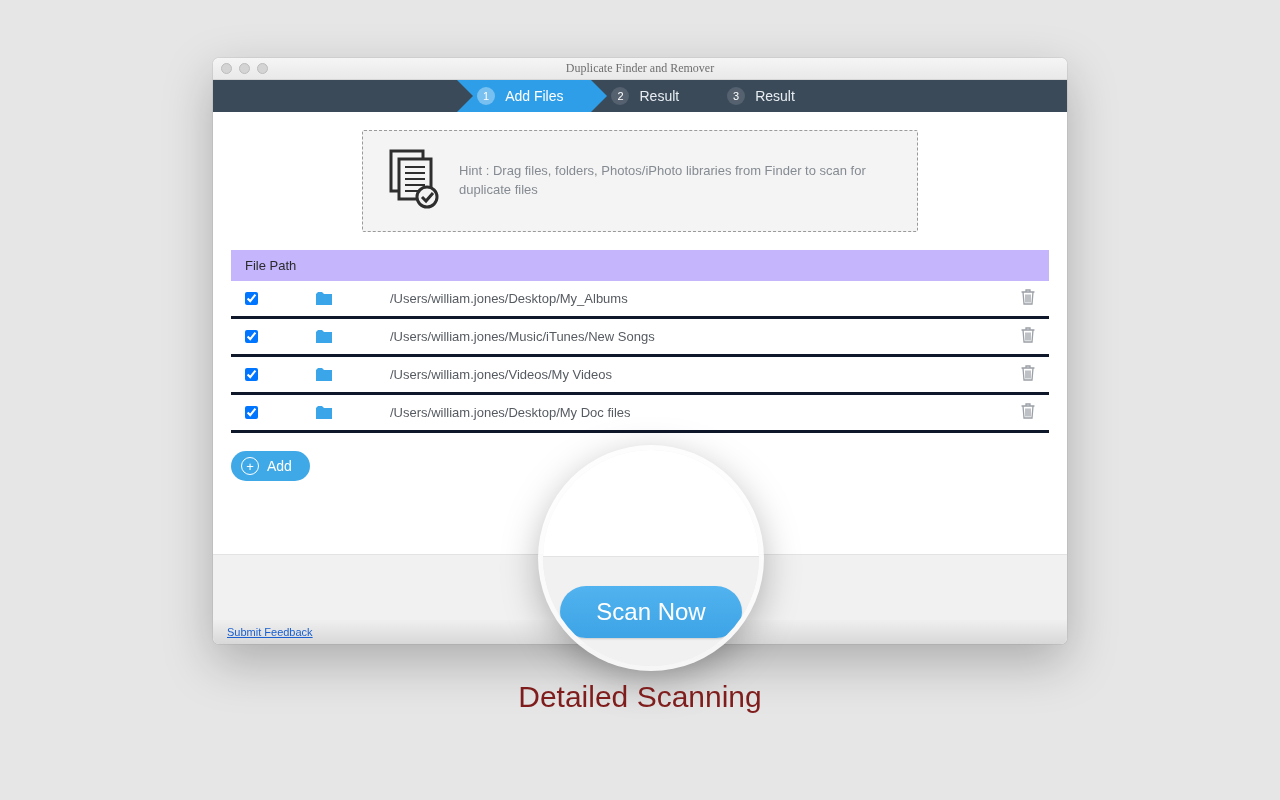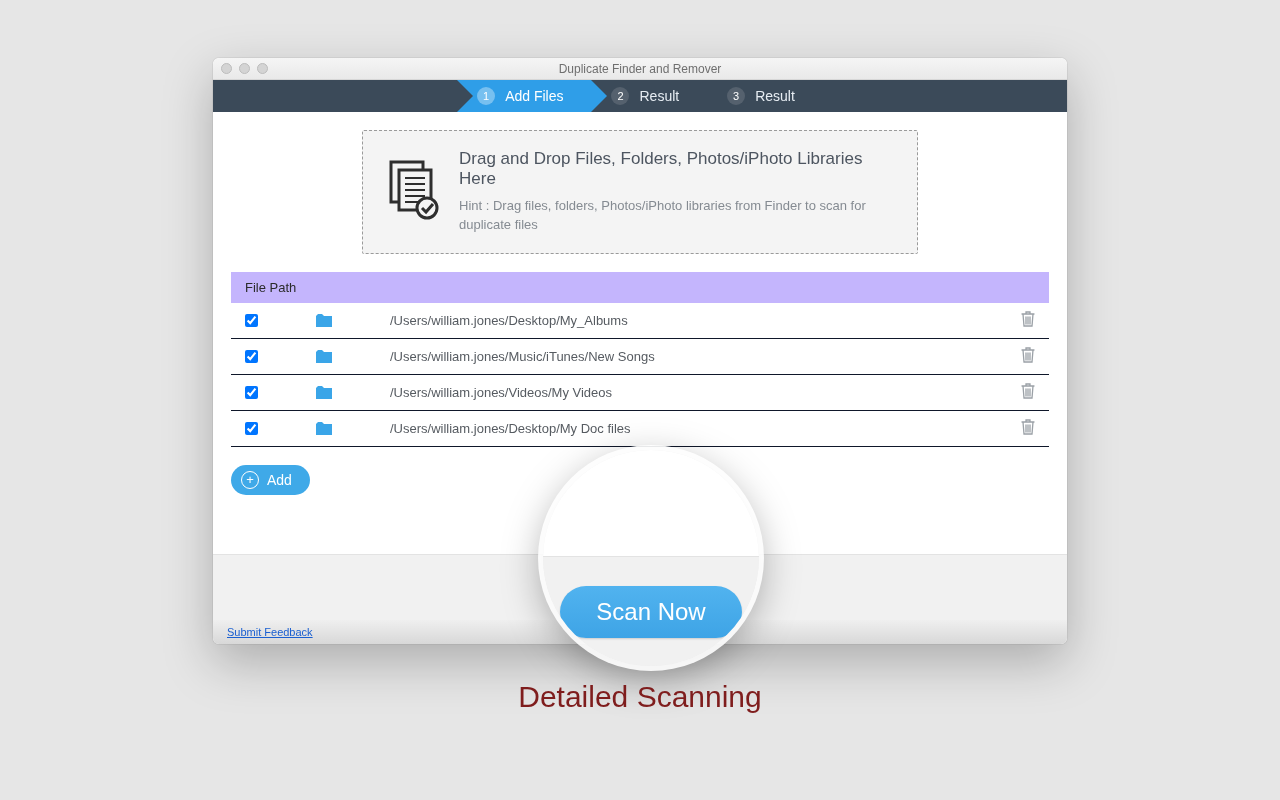--- a/index.html
+++ b/index.html
@@ -33,20 +33,21 @@
     border-bottom: 1px solid #d7d7d7;
     position: relative;
   }
   .traffic-lights { display: flex; gap: 7px; }
   .tl { width: 11px; height: 11px; border-radius: 50%; background: #d4d4d4; border: 0.5px solid #bcbcbc; }
   .titlebar-title {
     position: absolute;
     left: 0; right: 0; text-align: center;
     font-size: 12px;
     color: #6f6f6f;
+    font-family: Liberation Serif, serif;
   }
   .stepper {
     height: 32px;
     background: #3b4a59;
     display: flex;
     align-items: center;
     justify-content: center;
   }
   .step {
     display: flex;
@@ -117,21 +118,21 @@
   .table-head {
     background: #c4b5fd;
     font-size: 13px;
     color: #2b2b2b;
     padding: 8px 14px;
   }
   .row {
     display: flex;
     align-items: center;
     padding: 8px 14px;
-    border-bottom: 1px solid #0f172a;
+    border-bottom: 3px solid #0f172a;
     font-size: 13px;
     color: #565b61;
     gap: 48px;
   }
   .row input[type=checkbox]{ margin-right: 10px; }
   .folder-icon { margin-right: 10px; display: flex; }
   .row .path { flex: 1; }
   .trash { color: #9aa0a6; cursor: pointer; }
 
   .add-btn {
@@ -287,21 +288,20 @@
           <line x1="20" y1="18" x2="40" y2="18" stroke="#2e2e2e" stroke-width="2"></line>
           <line x1="20" y1="24" x2="40" y2="24" stroke="#2e2e2e" stroke-width="2"></line>
           <line x1="20" y1="30" x2="40" y2="30" stroke="#2e2e2e" stroke-width="2"></line>
           <line x1="20" y1="36" x2="40" y2="36" stroke="#2e2e2e" stroke-width="2"></line>
           <line x1="20" y1="42" x2="34" y2="42" stroke="#2e2e2e" stroke-width="2"></line>
           <circle cx="42" cy="48" r="10" fill="#f4f4f4" stroke="#2e2e2e" stroke-width="3"></circle>
           <path d="M37 48 l4 4 l7 -8" fill="none" stroke="#2e2e2e" stroke-width="3"></path>
         </svg>
       </div>
       <div>
-        <div class="dz-title">Drag and Drop Files, Folders, Photos/iPhoto Libraries Here</div>
         <div class="dz-hint">Hint : Drag files, folders, Photos/iPhoto libraries from Finder to scan for duplicate files</div>
       </div>
     </div>
 
     <div class="table">
       <div class="table-head">File Path</div>
 
       <div class="row">
         <input type="checkbox" checked="" style="">
         <span class="folder-icon">

